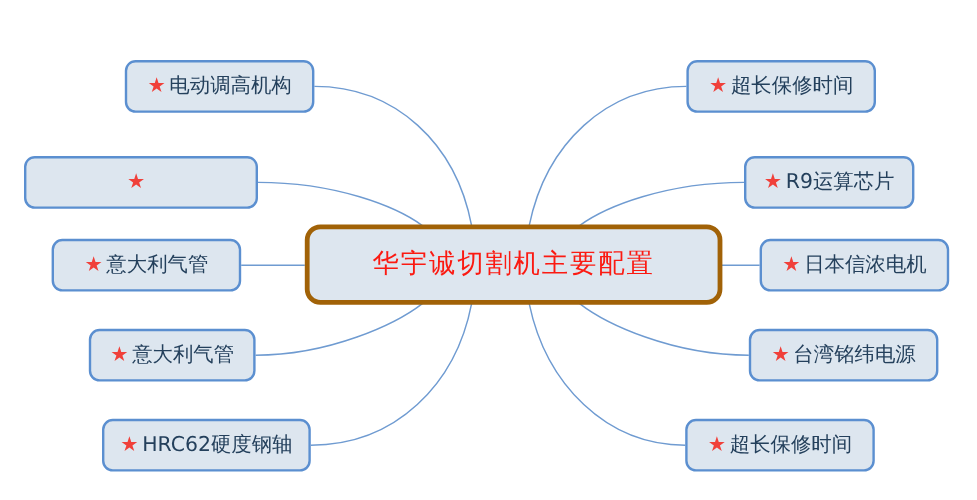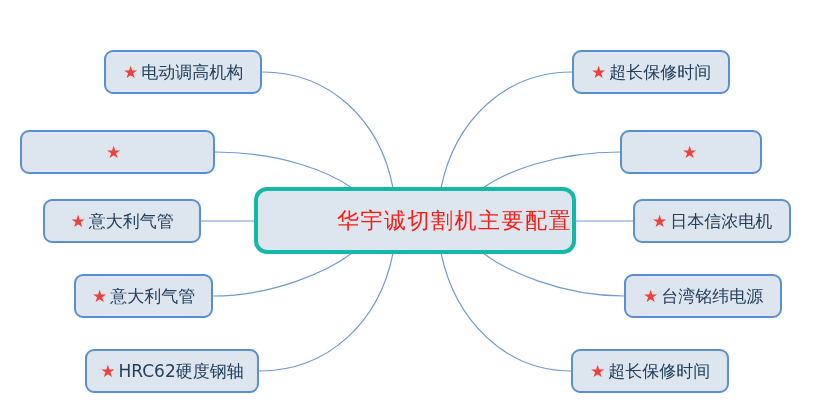--- a/index.html
+++ b/index.html
@@ -22,29 +22,29 @@
     width: 814px;
     height: 417px;
     pointer-events: none;
   }
 
   
   .center-node {
     position: absolute;
     left: 254px;
     top: 187px;
-    width: 322px;
+    width: 348px;
     height: 67px;
     box-sizing: border-box;
-    border: 4px solid #14b8a6;
+    border: 4px solid #a16207;
     border-radius: 13px;
     background: #dde6ef;
     display: flex;
     align-items: center;
-    justify-content: flex-end;
+    justify-content: center;
     z-index: 5;
   }
   .center-label {
     color: #fb1a12;
     font-size: 22px;
     letter-spacing: 1.5px;
     font-family: "DejaVu Serif", "Liberation Serif", serif;
     white-space: nowrap;
     line-height: 1;
   }
@@ -128,20 +128,21 @@
     <span class="label">HRC62硬度钢轴</span>
   </div>
 
   <div class="node" style="left:572px; top:50px; width:158px; height:44px;">
     <span class="star">★</span>
     <span class="label">超长保修时间</span>
   </div>
 
   <div class="node" style="left:620px; top:130px; width:142px; height:44px;">
     <span class="star">★</span>
+    <span class="label">R9运算芯片</span>
   </div>
 
   <div class="node" style="left:633px; top:199px; width:158px; height:44px;">
     <span class="star">★</span>
     <span class="label">日本信浓电机</span>
   </div>
 
   <div class="node" style="left:624px; top:274px; width:158px; height:44px;">
     <span class="star">★</span>
     <span class="label">台湾铭纬电源</span>

